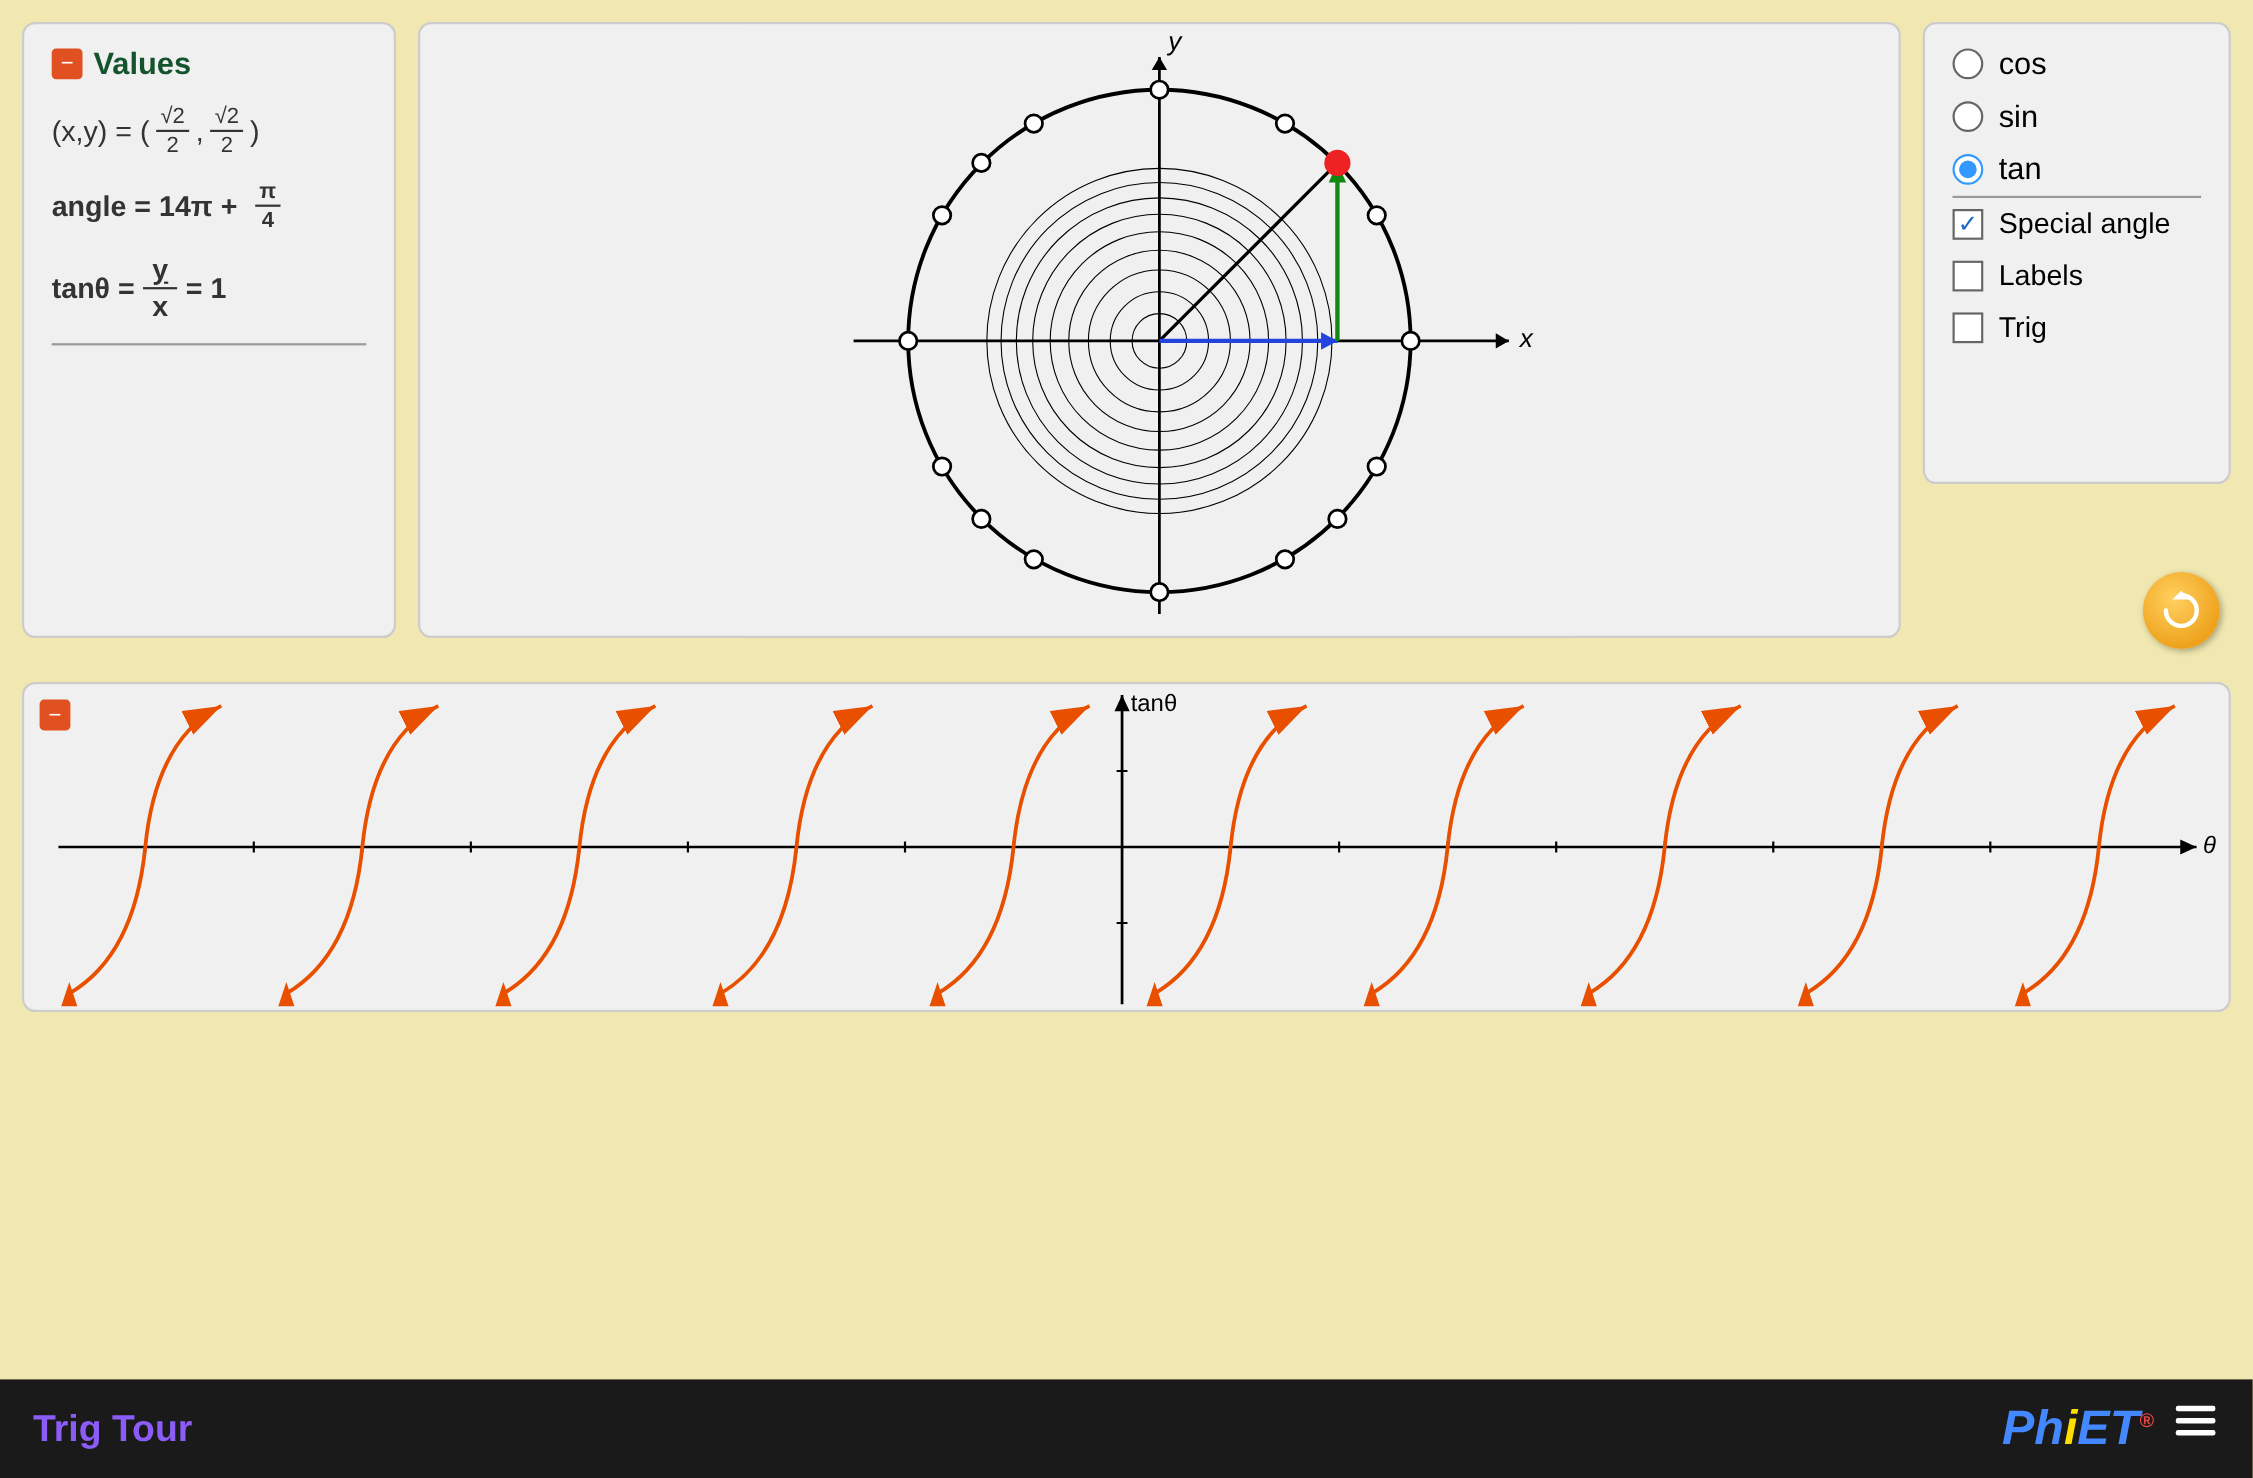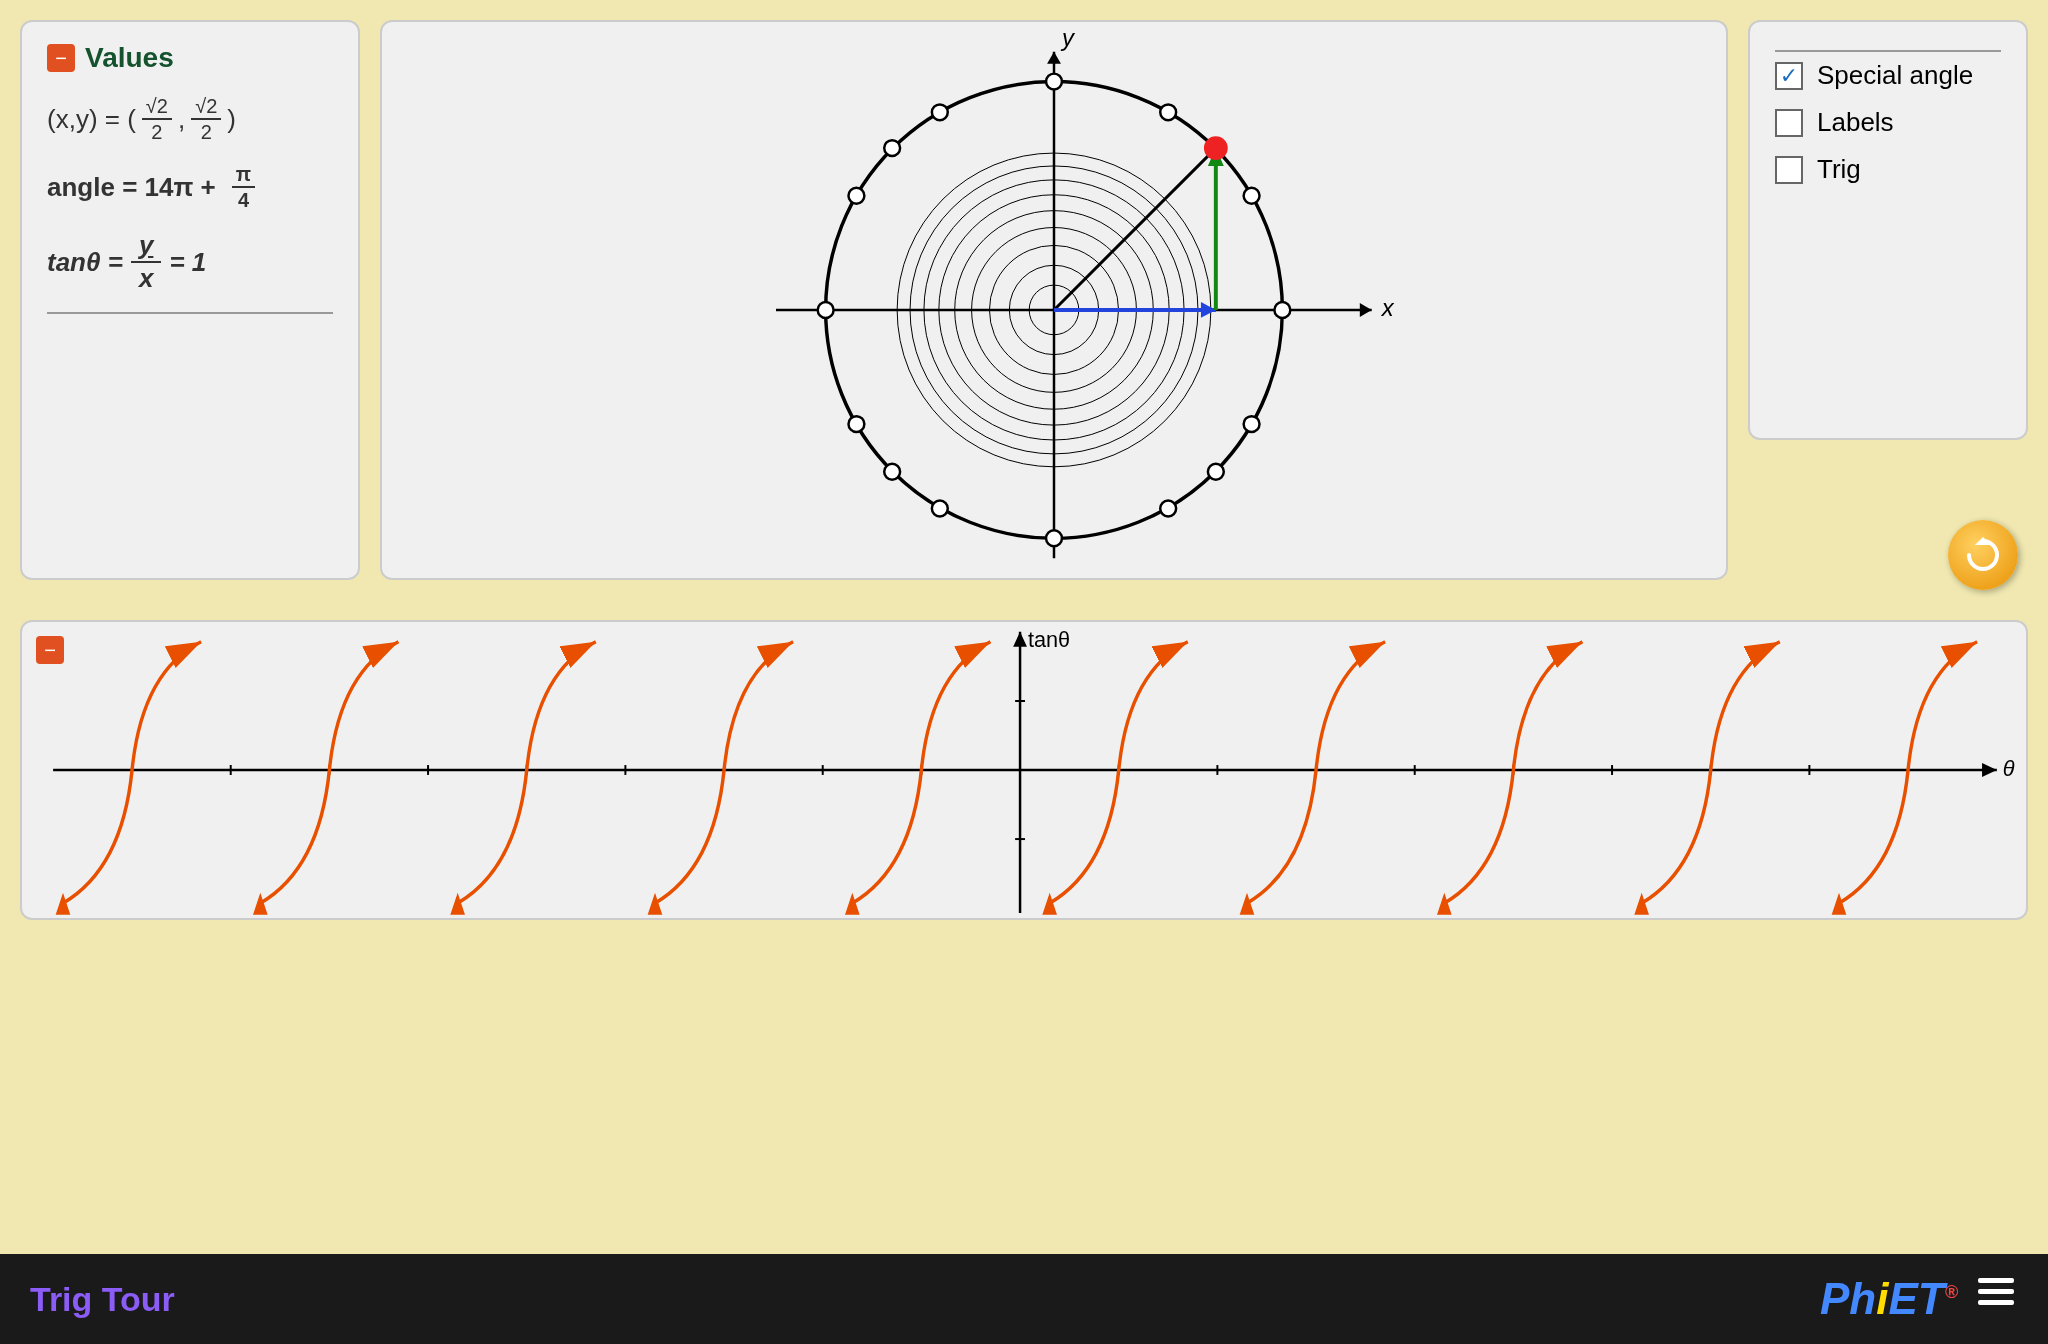--- a/index.html
+++ b/index.html
@@ -104,21 +104,20 @@
       font-size: 26px;
     }
 
     .tan-row {
       display: flex;
       align-items: center;
       gap: 8px;
       margin-bottom: 18px;
       font-weight: bold;
       font-size: 26px;
-      font-style: italic;
     }
 
     .tan-yfrac {
       display: inline-flex;
       flex-direction: column;
       align-items: center;
       line-height: 1.2;
       font-size: 26px;
     }
 
@@ -473,20 +472,34 @@
       <line x1="543" y1="290" x2="543" y2="127" stroke="#118811" stroke-width="4"></line>
       <polygon points="543,127 535,145 551,145" fill="#118811"></polygon>
 
       <circle cx="543" cy="127" r="12" fill="#ee2222" stroke="none"></circle>
     </svg>
   </div>
 
   <div class="right-col">
 
     <div class="right-panel">
+      <div class="right-radio-group">
+        <div class="right-radio-item">
+          <div class="radio-circle"></div>
+          <span>cos</span>
+        </div>
+        <div class="right-radio-item">
+          <div class="radio-circle"></div>
+          <span>sin</span>
+        </div>
+        <div class="right-radio-item">
+          <div class="radio-circle selected"></div>
+          <span>tan</span>
+        </div>
+      </div>
 
       <div class="divider-line-right"></div>
 
       <div style="display:flex; flex-direction:column; gap:16px; margin-top:8px;">
         <div class="checkbox-item">
           <div class="checkbox-box">✓</div>
           <span>Special angle</span>
         </div>
         <div class="checkbox-item">
           <div class="checkbox-box"></div>

